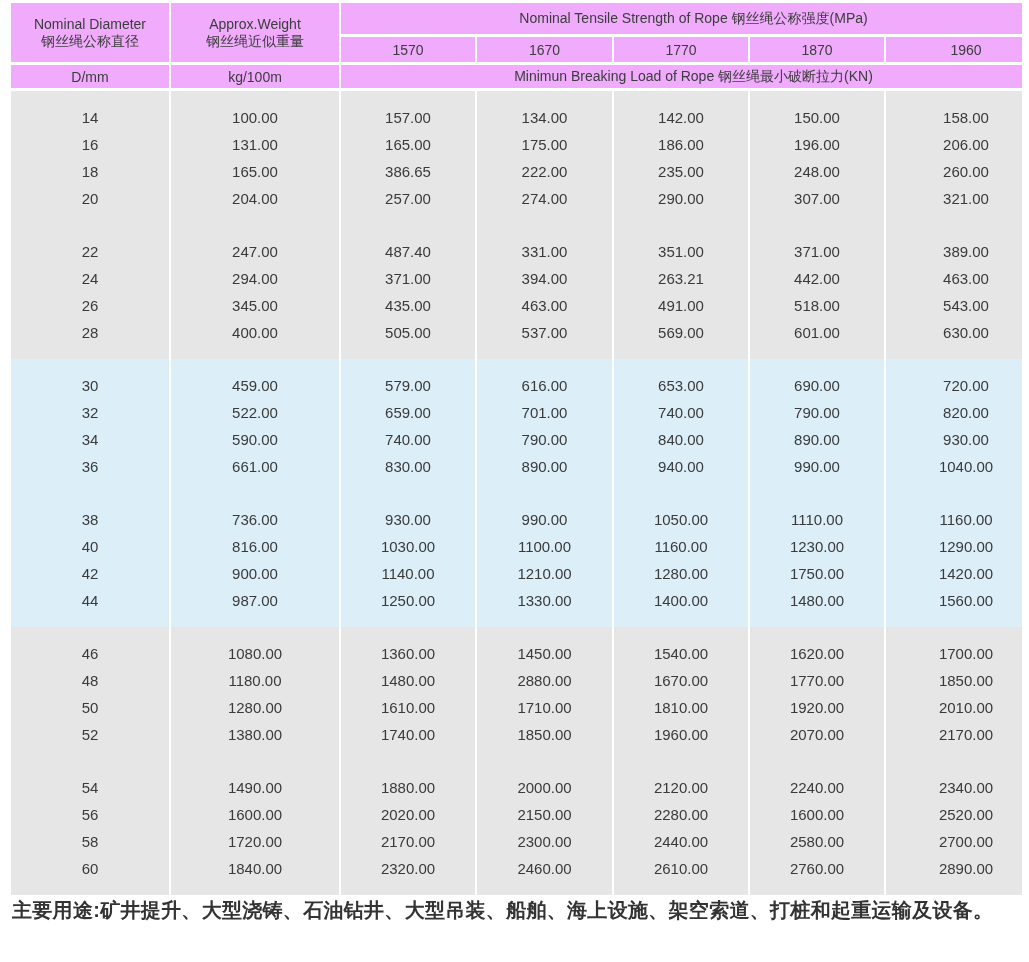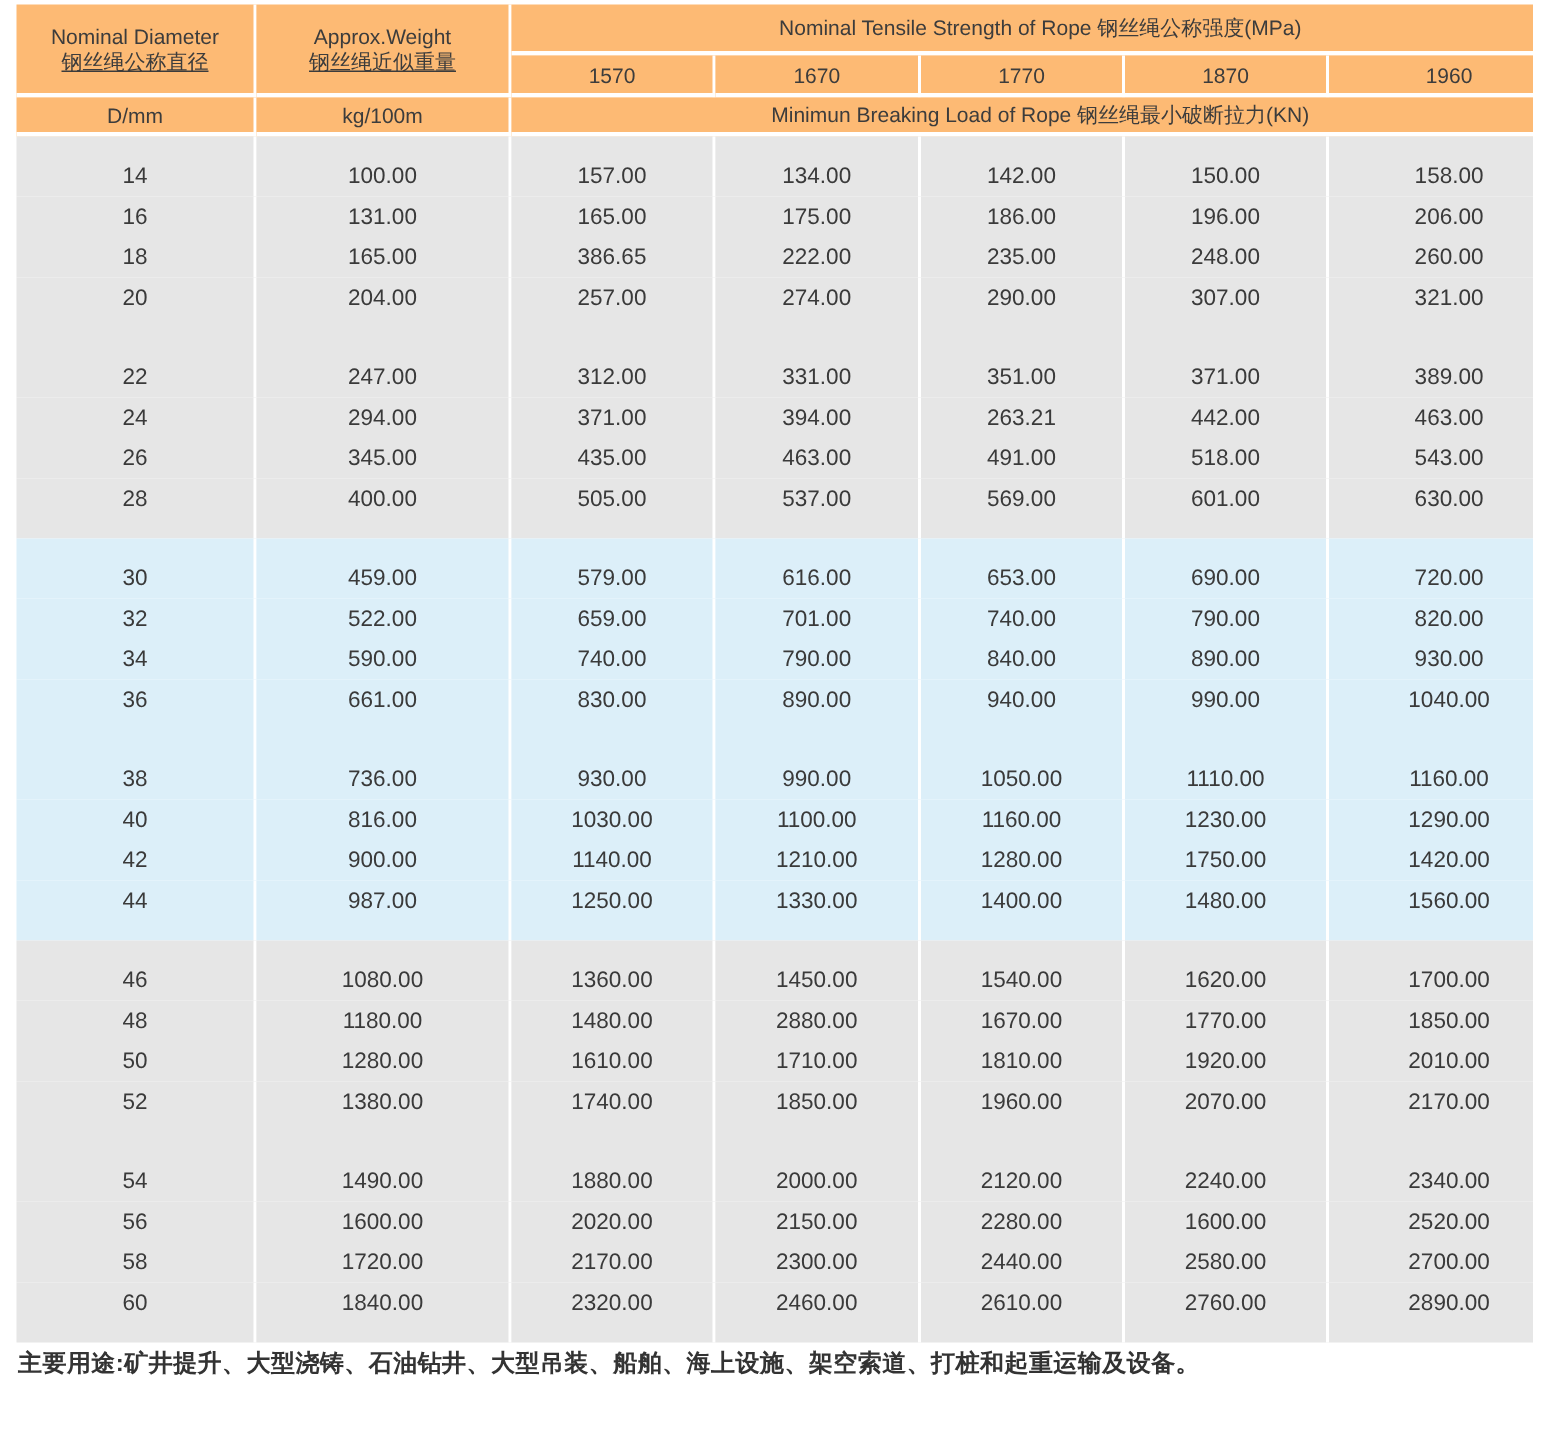--- a/index.html
+++ b/index.html
@@ -12,31 +12,31 @@
     position: absolute; left: 11px; top: 3px;
     border-collapse: separate; border-spacing: 0;
     table-layout: fixed; width: 1011px;
   }
   .tbl td {
     text-align: center; vertical-align: middle; padding: 0;
     border-right: 2px solid #ffffff;
     font-size: 14px; color: #3a3a3a;
   }
   .tbl td.last { border-right: none; padding-left: 24px; }
-  .hd td { background: #fdba74; border-bottom: 3px solid #ffffff; color: #3c3c3c; font-size: 14px; }
-  .hd .zh { display: block; font-size: 14px; line-height: 16px; text-decoration: underline; }
+  .hd td { background: #f0abfc; border-bottom: 3px solid #ffffff; color: #3c3c3c; font-size: 14px; }
+  .hd .zh { display: block; font-size: 14px; line-height: 16px; }
   .hd .en { display: block; font-size: 14px; line-height: 17px; }
   .sec-gray td { background: #e6e6e6; }
   .sec-blue td { background: #dceff9; }
   .data-row td { height: 27px; font-size: 15px; }
   .pad-row td { height: 13px; font-size: 0; }
   .gap-row td { height: 26px; font-size: 0; }
   .footer {
     position: absolute; left: 12px; top: 901px; width: 1000px;
-    font-size: 16px; line-height: 18px; color: #333333;
+    font-size: 20px; line-height: 18px; color: #333333;
   }
   .footer .zh { font-weight: bold; margin-bottom: 2px; letter-spacing: 0.3px; }
 </style>
 </head>
 <body>
 
 <table class="tbl">
   <colgroup>
     <col style="width:160px">
       <col style="width:170px">
@@ -122,21 +122,21 @@
         <td></td>
         <td></td>
         <td></td>
         <td></td>
         <td></td>
         <td class="last"></td>
       </tr>
       <tr class="data-row sec-gray">
         <td>22</td>
         <td>247.00</td>
-        <td>312.00</td>
+        <td>487.40</td>
         <td>331.00</td>
         <td>351.00</td>
         <td>371.00</td>
         <td class="last">389.00</td>
       </tr>
       <tr class="data-row sec-gray">
         <td>24</td>
         <td>294.00</td>
         <td>371.00</td>
         <td>394.00</td>

